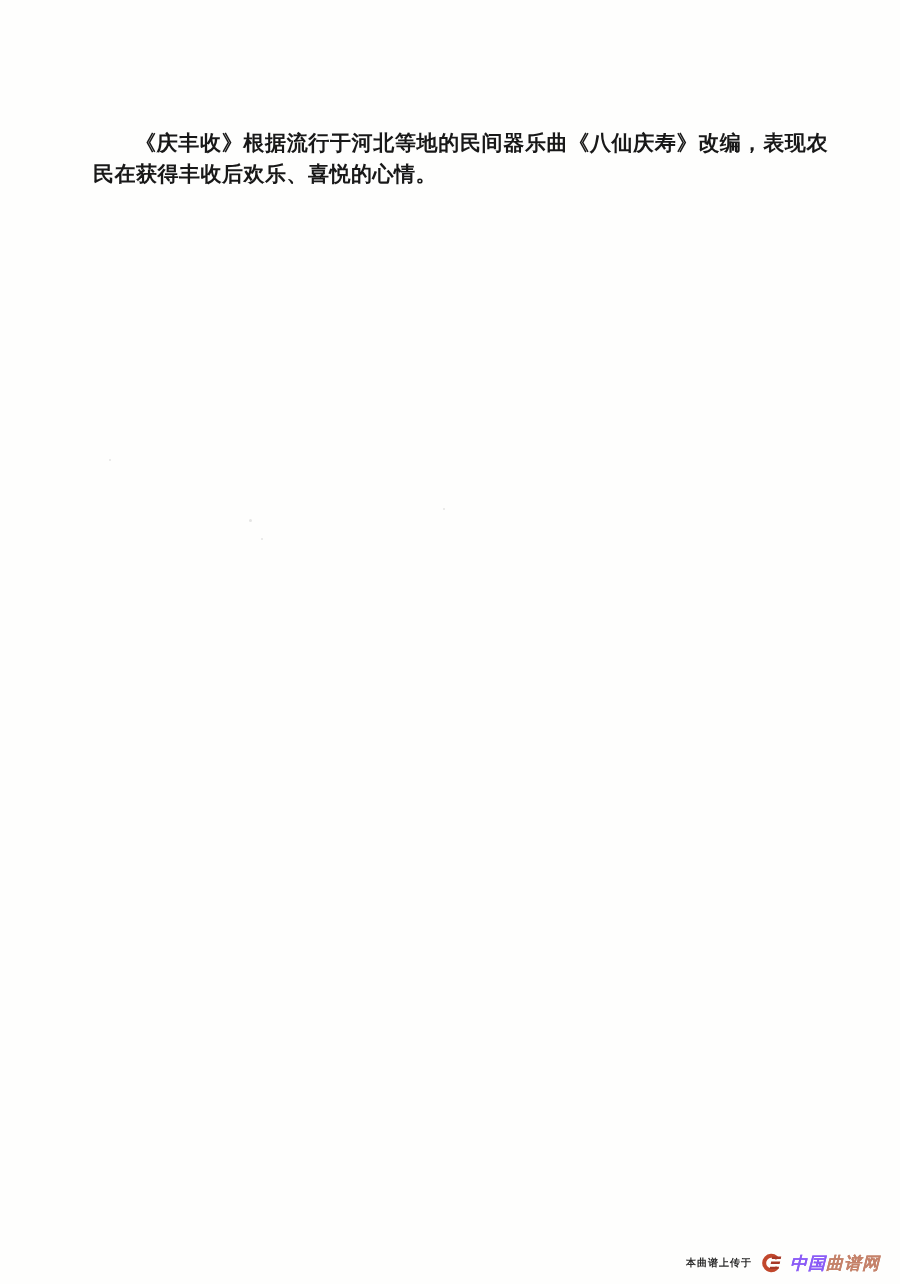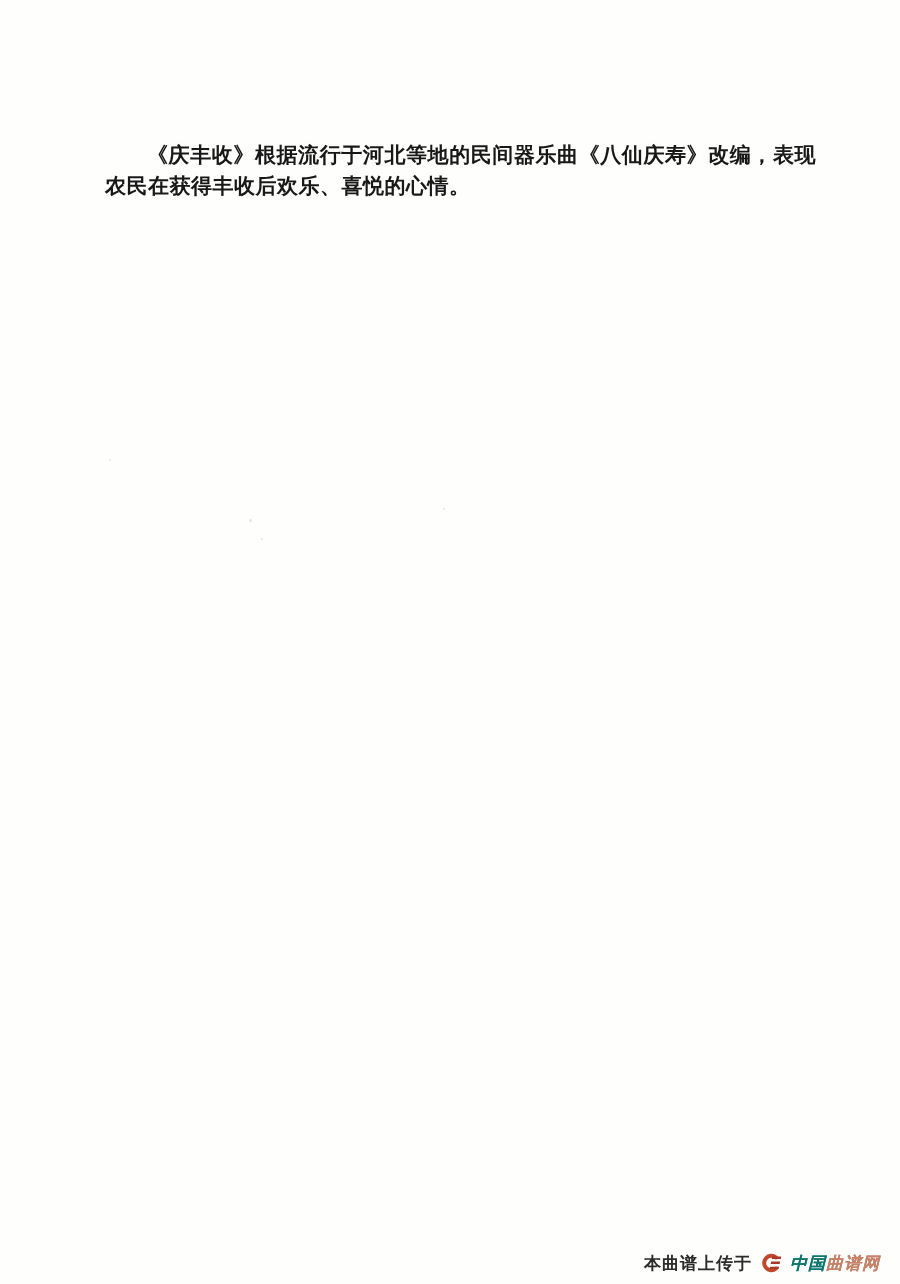--- a/index.html
+++ b/index.html
@@ -19,21 +19,21 @@
     inset: 0;
     background: #fefefd;
   }
   .text-block {
     position: absolute;
     left: 93px;
     top: 128px;
     width: 735px;
   }
   .text-block p {
-    margin: 12px;
+    margin: 0;
     font-size: 21px;
     line-height: 31px;
     font-weight: 700;
     color: #181818;
     text-align: justify;
     text-indent: 2em;
     letter-spacing: 0.5px;
   }
   .noise {
     position: absolute;
@@ -44,21 +44,21 @@
   .footer {
     position: absolute;
     right: 20px;
     bottom: 8px;
     height: 26px;
     display: flex;
     align-items: center;
     gap: 7px;
   }
   .footer .upload-text {
-    font-size: 17px;
+    font-size: 10px;
     font-weight: 700;
     color: #2b2b2b;
     letter-spacing: 1px;
   }
   .footer .logo {
     display: inline-flex;
     align-items: center;
   }
   .footer .brand {
     font-size: 17px;
@@ -92,17 +92,17 @@
     <span class="upload-text">本曲谱上传于</span>
     <span class="logo">
       <svg width="24" height="20" viewBox="0 0 24 20" aria-hidden="true">
         <path d="M 17 4.5 A 7.2 7.2 0 1 0 17 15.5" fill="none" stroke="#c1472c" stroke-width="4" stroke-linecap="round"></path>
         <rect x="14" y="3.5" width="9" height="2.4" fill="#a73927" transform="skewX(-12)"></rect>
         <rect x="14" y="8.6" width="9" height="2.4" fill="#a73927" transform="skewX(-12)"></rect>
         <rect x="14" y="13.7" width="9" height="2.4" fill="#a73927" transform="skewX(-12)"></rect>
       </svg>
     </span>
     <span class="brand">
-      <span class="primary" style="color:#0f766e;">中国</span><span class="secondary" style="color:#c5826a;text-align:right;">曲谱网</span>
+      <span class="primary" style="color:#8b5cf6;">中国</span><span class="secondary" style="color:#c5826a;text-align:right;">曲谱网</span>
     </span>
   </div>
 
 </div>
 
 </body></html>

